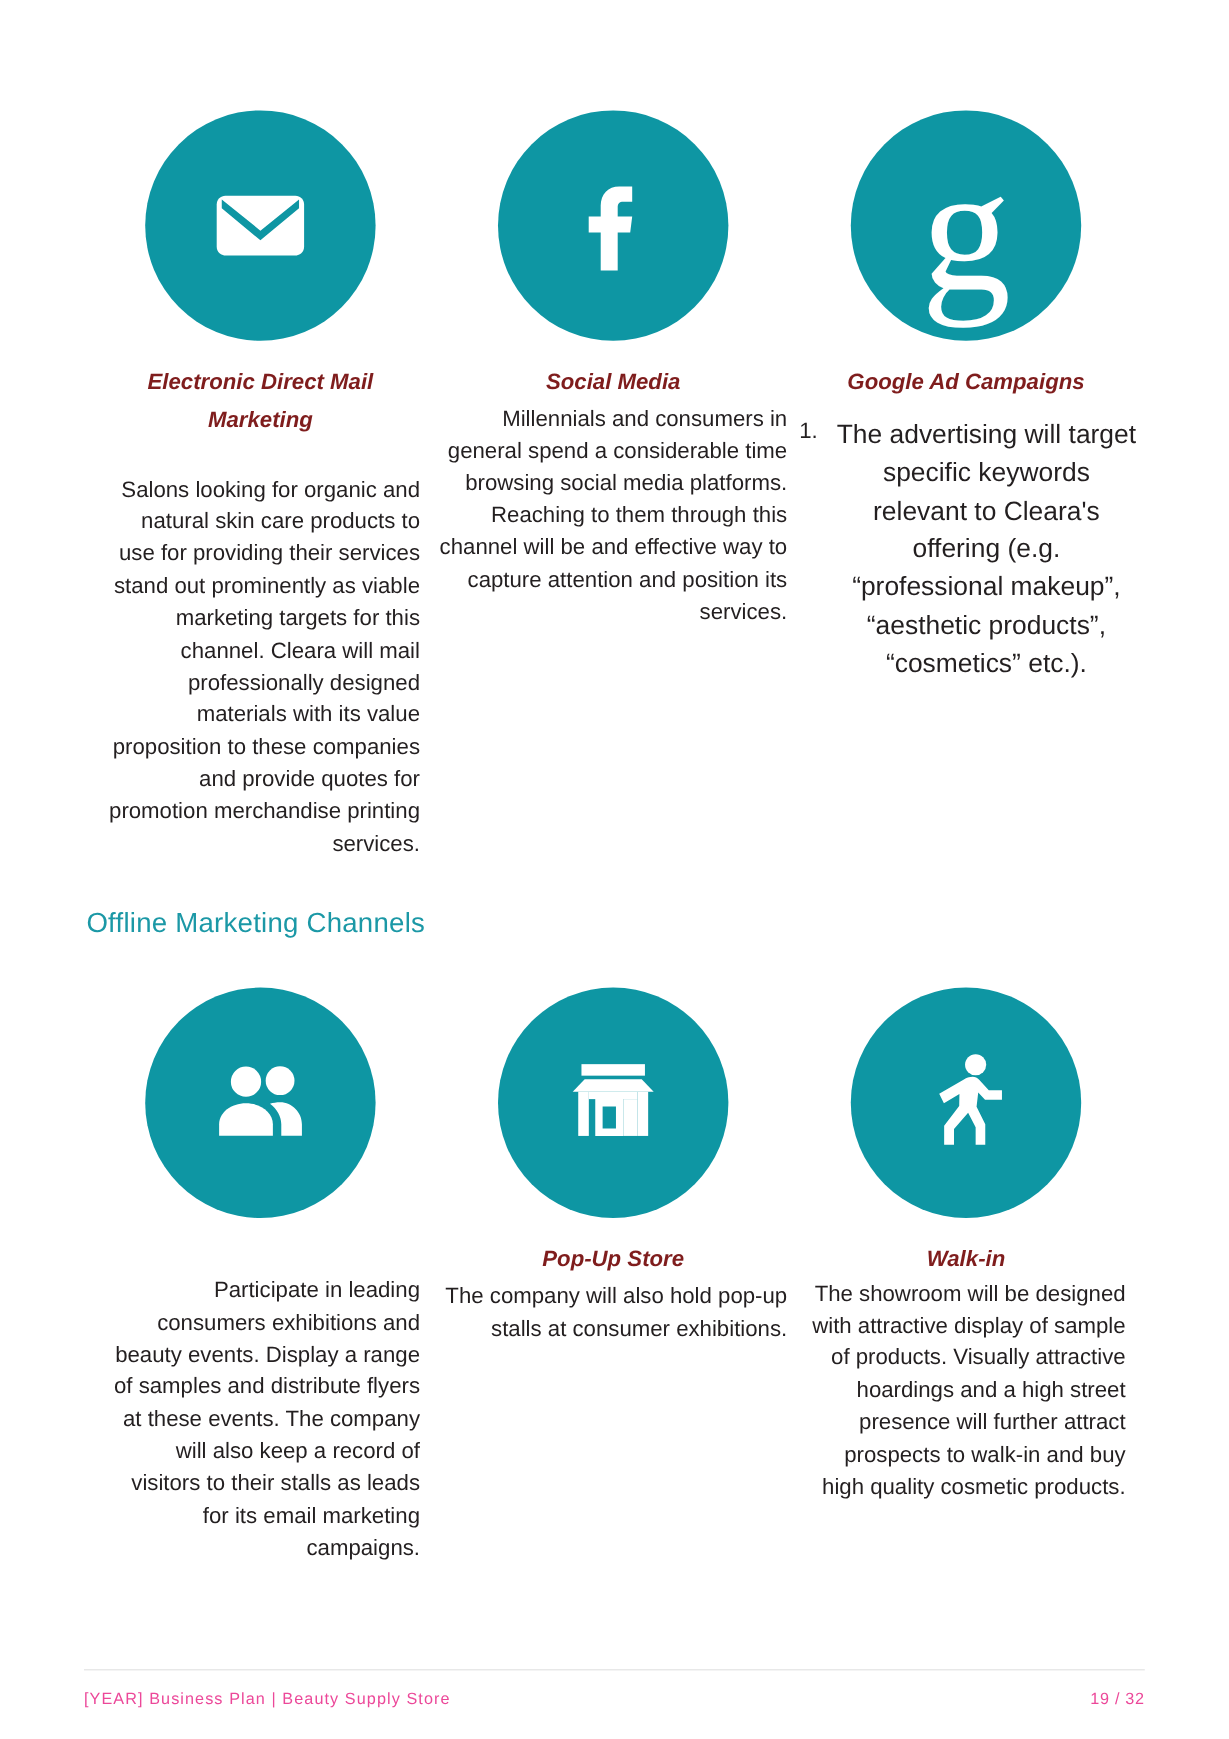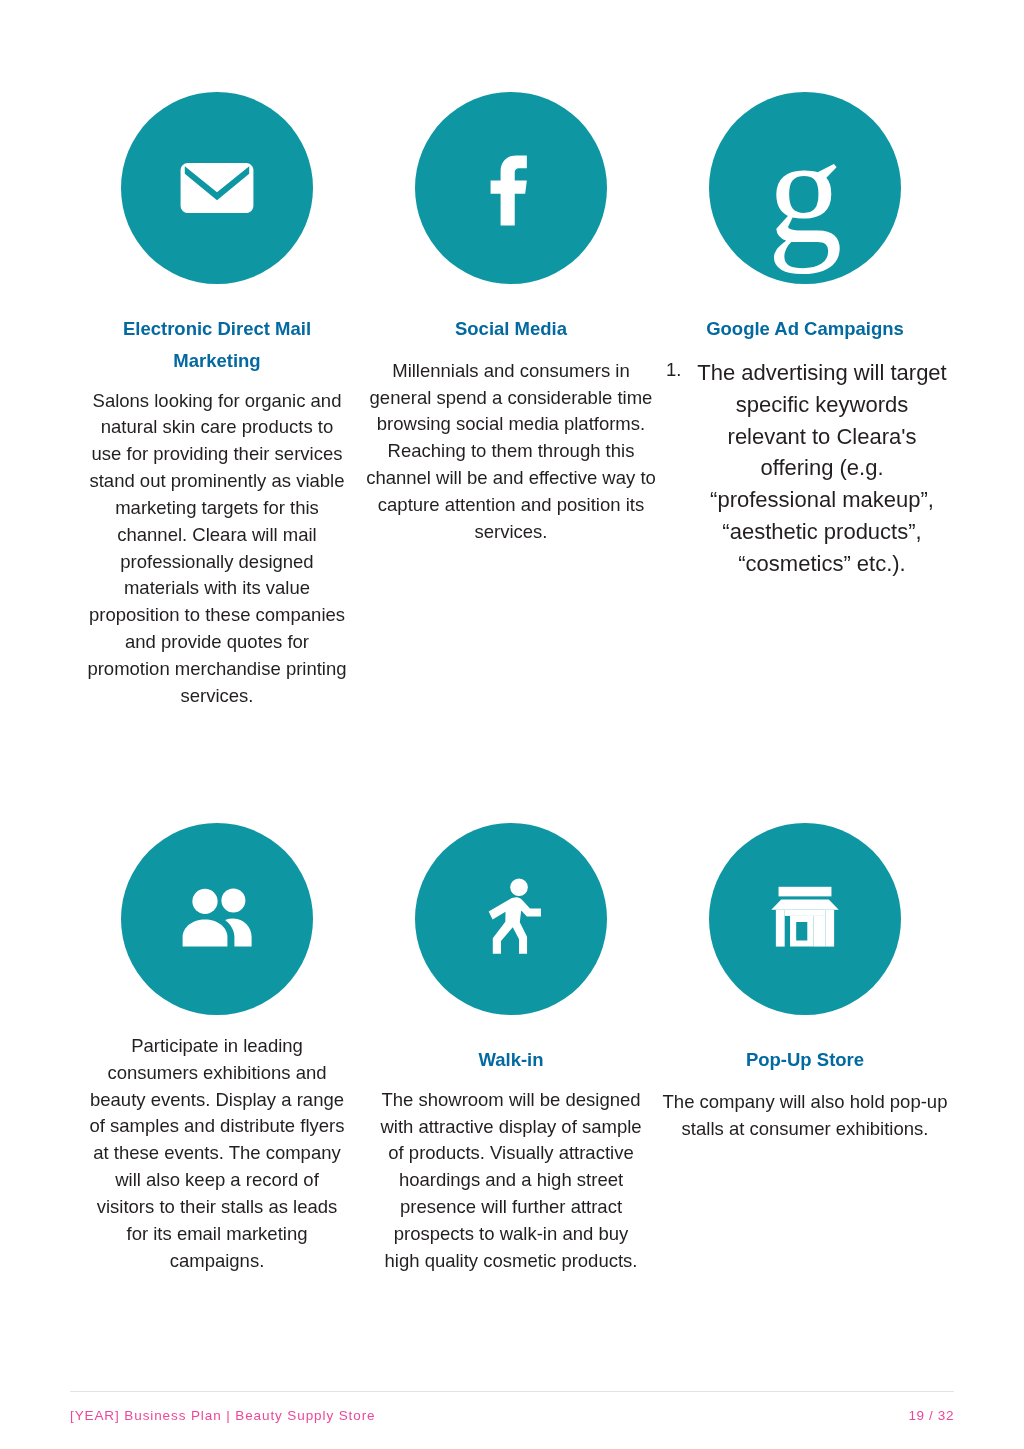--- a/index.html
+++ b/index.html
@@ -52,36 +52,38 @@
     flex: none;
   }
   .card-body {
     width: 100%;
     text-align: center;
   }
   .card-title {
     font-size: 18.5px;
     font-weight: bold;
     line-height: 1.72;
-    color: #0369a1;
-    margin: 11px;
+    color: #7f1d1d;
+    margin: 0;
     padding: 0 8px;
+    font-style: italic;
   }
   .card-text {
     font-size: 18.5px;
     line-height: 1.45;
     color: #231f20;
     margin: 0;
     padding: 0 10px;
     white-space: pre-line;
+    text-align: right;
   }
 
   
   .card-1 .card-body { margin-top: 18px; }
-  .card-1 .card-text { padding: 0 14px; }
+  .card-1 .card-text { padding: 0 14px; margin-top: 29px; }
 
   .card-2 .card-body { margin-top: 18px; }
   .card-2 .card-title { padding-bottom: 2px; }
   .card-2 .card-text { padding: 0 2px; }
 
   .card-3 .card-body { margin-top: 18px; }
   .card-3 .card-text { padding: 0 14px; }
 
   
   .numlist {
@@ -192,51 +194,37 @@
         <div class="card-title">Google Ad Campaigns</div>
         <div class="numlist">
           <span class="marker">1.</span>
           <span class="item-text">The advertising will target specific keywords relevant to Cleara's offering (e.g. “professional makeup”, “aesthetic products”, “cosmetics” etc.).</span>
         </div>
       </div>
     </div>
 
   </div>
 
+  <div class="section-heading">Offline Marketing Channels</div>
 
   <div class="row row-offline">
 
     <div class="card card-1">
       <div class="circle">
         <span>
           <svg class="icon-svg" width="96" height="96" viewBox="0 0 24 24" aria-hidden="true">
             <circle fill="#ffffff" cx="9" cy="7.6" r="3.15"></circle>
             <circle fill="#ffffff" cx="16.1" cy="7.4" r="3.0"></circle>
             <path fill="#ffffff" d="M9 12.1c-3.1 0-5.6 1.95-5.6 4.35v2.4h11.2v-2.4C14.6 14.05 12.1 12.1 9 12.1z"></path>
             <path fill="#ffffff" d="M16.1 11.9c-.75 0-1.45.11-2.1.32 1.45 1.1 2.35 2.62 2.35 4.24v2.4h4.3v-2.4c0-2.4-2-4.56-4.55-4.56z"></path>
           </svg>
         </span>
       </div>
       <div class="card-body">
         <div class="card-text">Participate in leading consumers exhibitions and beauty events. Display a range of samples and distribute flyers at these events. The company will also keep a record of visitors to their stalls as leads for its email marketing campaigns.</div>
-      </div>
-    </div>
-
-    <div class="card card-3">
-      <div class="circle">
-        <span>
-          <svg class="icon-svg" width="94" height="94" viewBox="0 0 24 24" aria-hidden="true">
-            <circle fill="#ffffff" cx="14.05" cy="3.9" r="2.25"></circle>
-            <path fill="#ffffff" d="M13.0 6.5c-.55 0-1.0.2-1.45.55L6.3 10.1l1.0 2.0 3.3-1.95-.05 2.55-3.2 4.2v4.0h2.1v-3.3l3.0-3.5 1.6 3.1v3.7h2.05v-4.35l-1.85-3.7.35-3.05 1.45 1.55h3.6v-2.0h-2.8l-2.05-2.25c-.35-.4-.85-.63-1.4-.63z"></path>
-          </svg>
-        </span>
-      </div>
-      <div class="card-body">
-        <div class="card-title">Walk-in</div>
-        <div class="card-text">The showroom will be designed with attractive display of sample of products. Visually attractive hoardings and a high street presence will further attract prospects to walk-in and buy high quality cosmetic products.</div>
       </div>
     </div>
 
     <div class="card card-2">
       <div class="circle">
         <span>
           <svg class="icon-svg" width="92" height="92" viewBox="0 0 24 24" aria-hidden="true">
             <rect fill="#ffffff" x="5.1" y="3.6" width="13.8" height="2.5"></rect>
             <path fill="#ffffff" d="M3.2 9.6 5.8 6.9h12.4l2.6 2.7z"></path>
             <rect fill="#ffffff" x="4.4" y="9.6" width="2.3" height="9.6"></rect>
@@ -246,20 +234,35 @@
             <rect fill="#ffffff" x="14.2" y="11.2" width="3.1" height="8"></rect>
           </svg>
         </span>
       </div>
       <div class="card-body">
         <div class="card-title">Pop-Up Store</div>
         <div class="card-text">The company will also hold pop-up stalls at consumer exhibitions.</div>
       </div>
     </div>
 
+    <div class="card card-3">
+      <div class="circle">
+        <span>
+          <svg class="icon-svg" width="94" height="94" viewBox="0 0 24 24" aria-hidden="true">
+            <circle fill="#ffffff" cx="14.05" cy="3.9" r="2.25"></circle>
+            <path fill="#ffffff" d="M13.0 6.5c-.55 0-1.0.2-1.45.55L6.3 10.1l1.0 2.0 3.3-1.95-.05 2.55-3.2 4.2v4.0h2.1v-3.3l3.0-3.5 1.6 3.1v3.7h2.05v-4.35l-1.85-3.7.35-3.05 1.45 1.55h3.6v-2.0h-2.8l-2.05-2.25c-.35-.4-.85-.63-1.4-.63z"></path>
+          </svg>
+        </span>
+      </div>
+      <div class="card-body">
+        <div class="card-title">Walk-in</div>
+        <div class="card-text">The showroom will be designed with attractive display of sample of products. Visually attractive hoardings and a high street presence will further attract prospects to walk-in and buy high quality cosmetic products.</div>
+      </div>
+    </div>
+
   </div>
 
   <div class="footer">
     <span class="footer-left">[YEAR] Business Plan | Beauty Supply Store</span>
     <span class="footer-right">19 / 32</span>
   </div>
 
 </div>
 
 </body></html>

